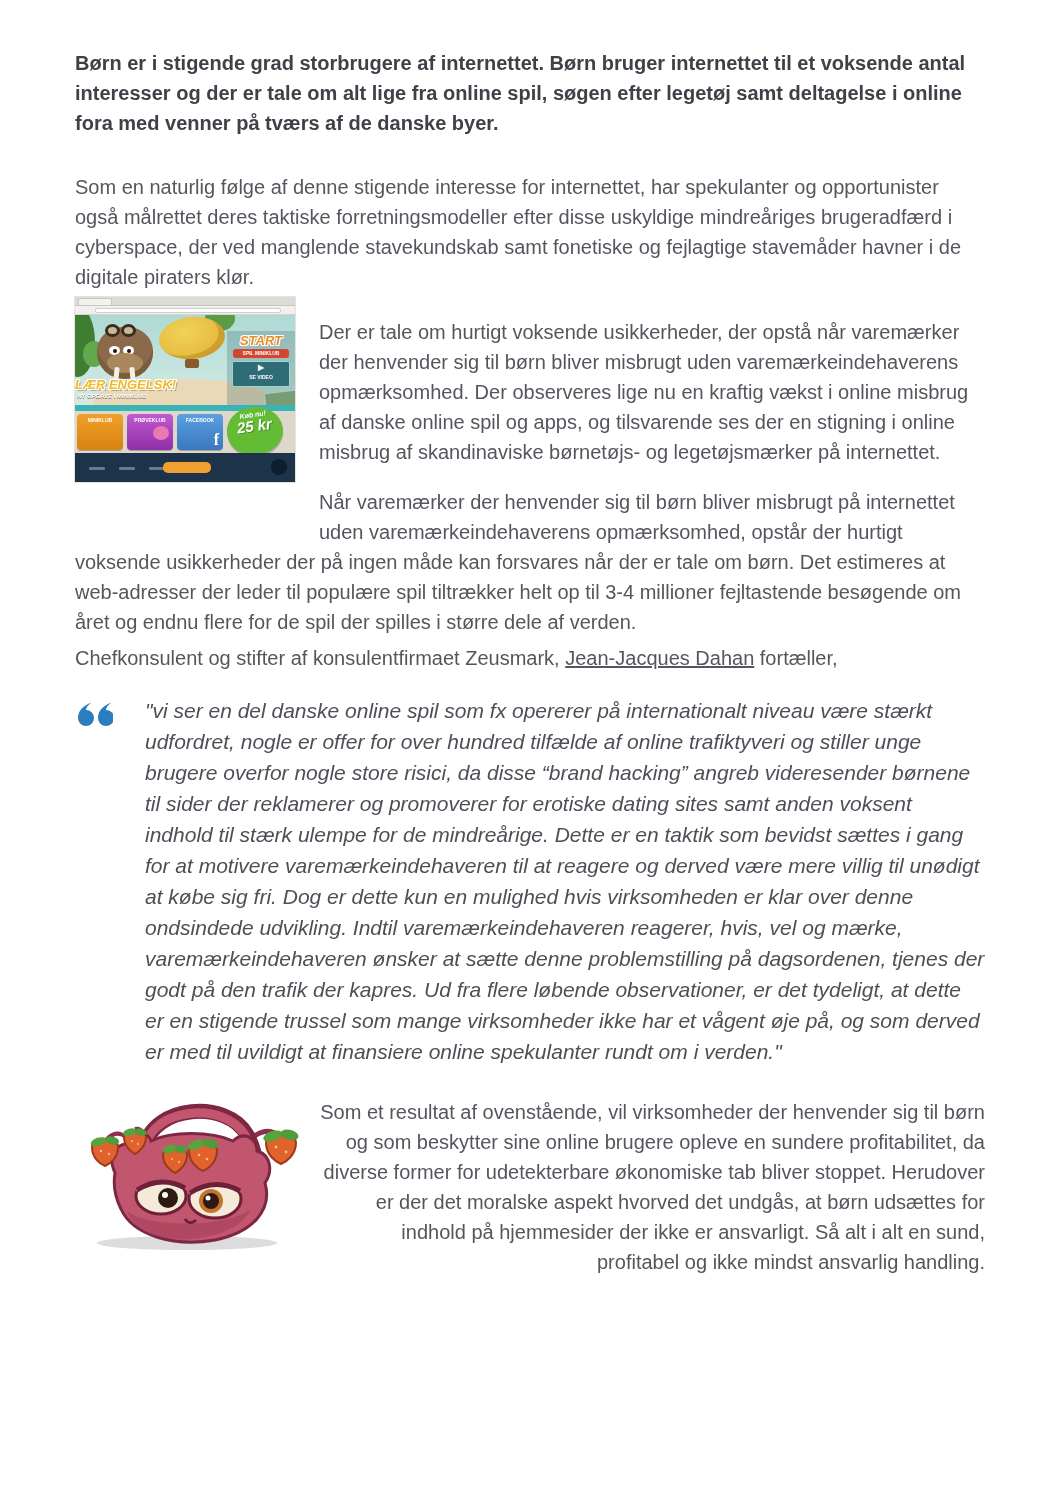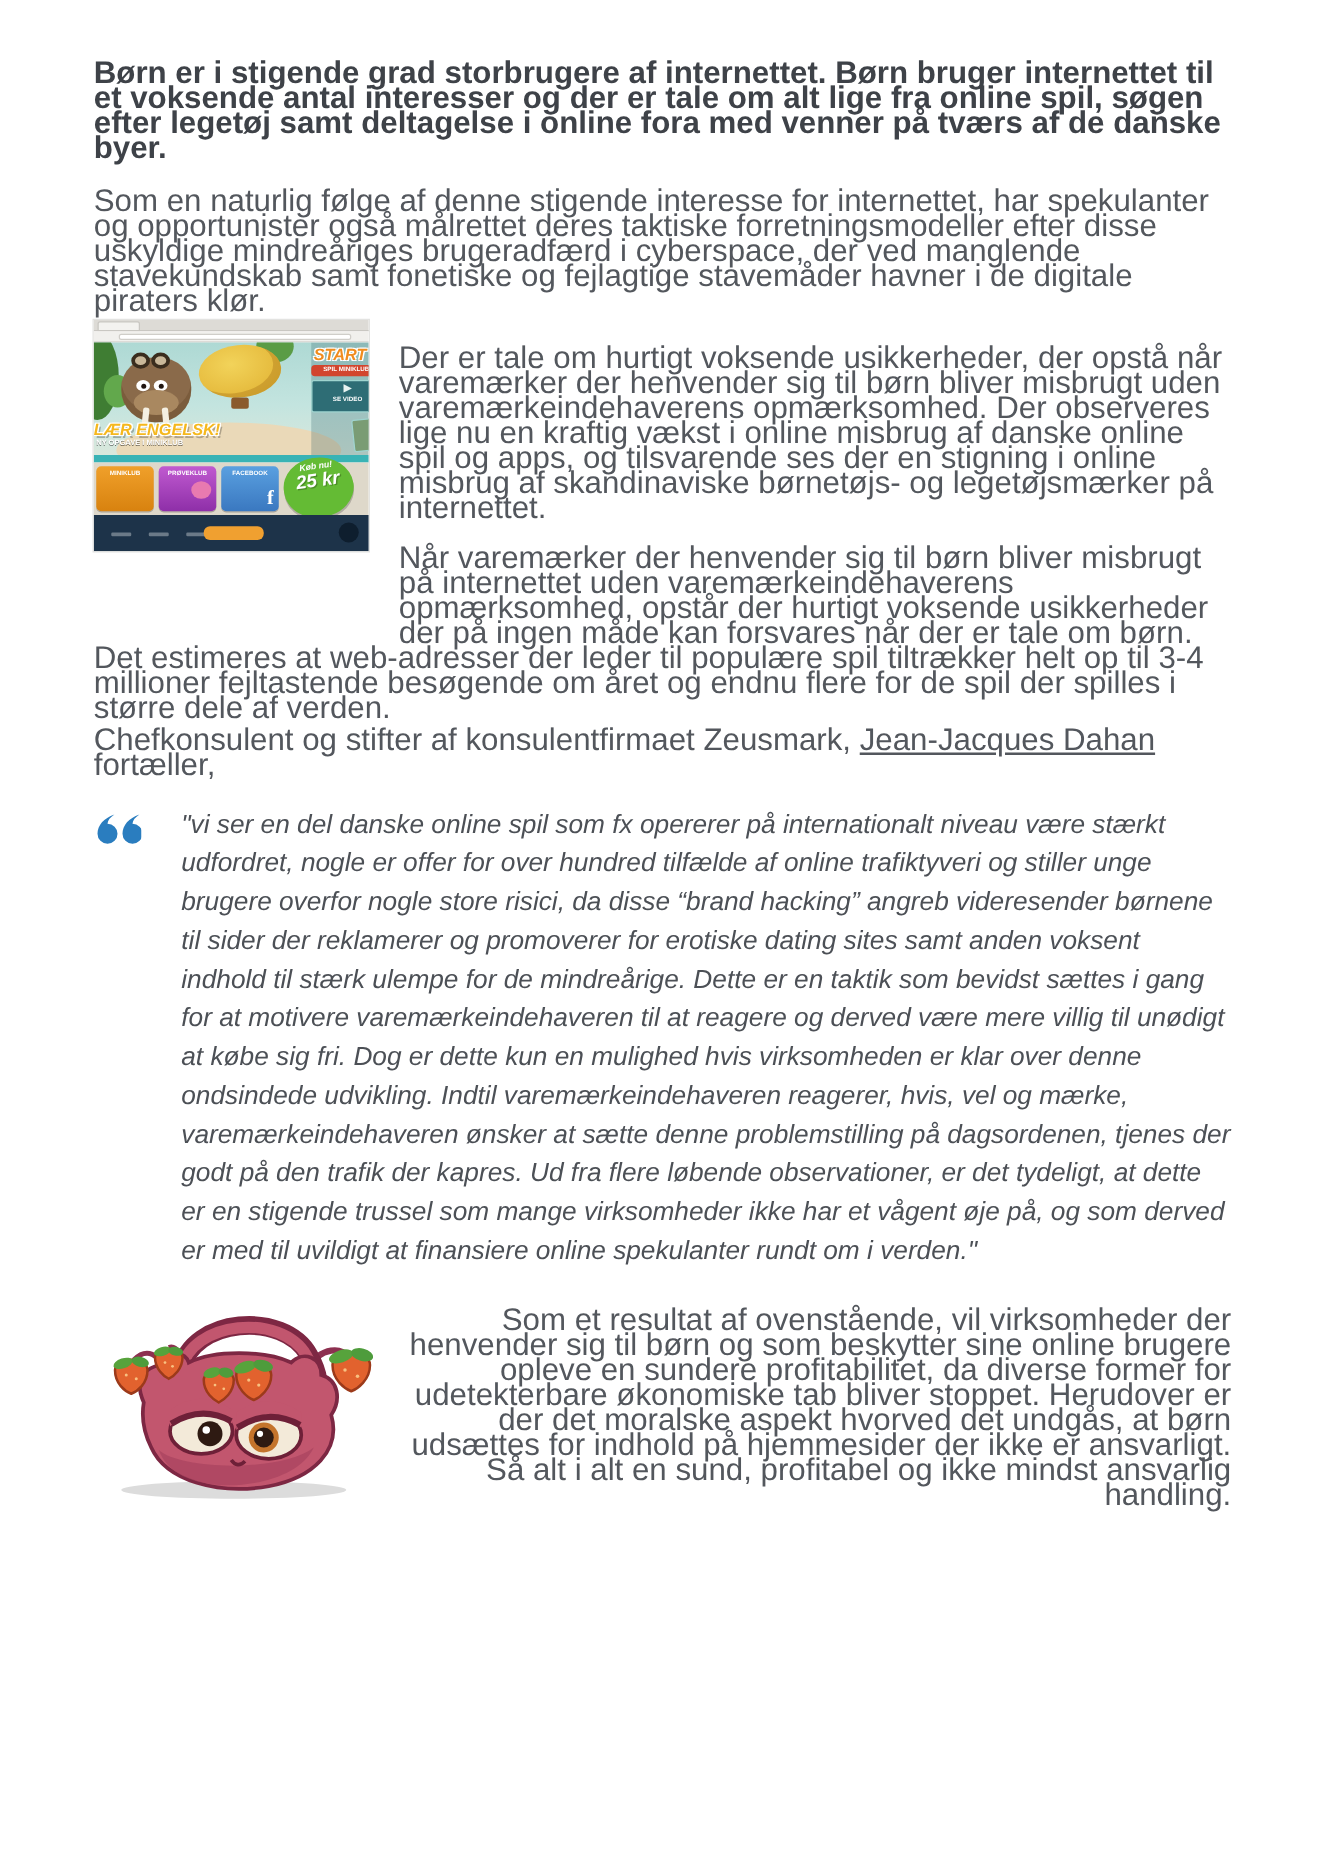--- a/index.html
+++ b/index.html
@@ -8,23 +8,23 @@
     width: 1060px; height: 1500px;
     background: #ffffff;
     overflow: hidden;
     font-family: "Liberation Sans", sans-serif;
   }
   .content {
     width: 910px;
     margin-left: 75px;
     padding-top: 48px;
   }
-  p { margin: 0; font-size: 25px; line-height: 20px; color: #53575d; }
+  p { margin: 0; font-size: 20px; line-height: 30px; color: #53575d; }
   .intro { font-weight: bold; color: #3e4248; }
-  .mt { margin-top: 23px; }
+  .mt { margin-top: 34px; }
   .mt-sm { margin-top: 20px; }
   .mt-xs { margin-top: 6px; }
   a.link { color: #53575d; text-decoration: underline; cursor: pointer; }
 
   
   .media-block { margin-top: 5px; }
   .shot-float {
     float: left;
     width: 220px; height: 185px;
     margin: 0 24px 62px 0;
@@ -60,21 +60,21 @@
   .w-goggles span { display: inline-block; width: 15px; height: 13px; border: 3px solid #3a2d1e; border-radius: 50%; background: #c9b89a; margin-right: 1px; }
   .w-eyes { position: absolute; top: 14px; left: 12px; width: 32px; height: 10px; }
   .w-eyes span { display: inline-block; width: 11px; height: 9px; background: #fff; border-radius: 50%; margin-right: 3px; position: relative; }
   .w-eyes span::after { content: ""; position: absolute; left: 4px; top: 3px; width: 4px; height: 4px; background: #201510; border-radius: 50%; }
   .w-muzzle { position: absolute; left: 10px; top: 26px; width: 36px; height: 20px; background: #a98860; border-radius: 50%; }
   .w-tusk { position: absolute; top: 40px; width: 5px; height: 14px; background: #f4efe2; border-radius: 2px 2px 3px 3px; }
   .t1 { left: 17px; transform: rotate(6deg); }
   .t2 { left: 33px; transform: rotate(-6deg); }
   .sh-title { position: absolute; left: 0px; top: 62px; font-size: 13px; font-weight: bold; font-style: italic; color: #f5b81e; letter-spacing: 0px; text-shadow: 1px 1px 0 #fff, -1px -1px 0 #fff, 1px -1px 0 #fff, -1px 1px 0 #fff, 2px 2px 0 rgba(0,0,0,.25); white-space: nowrap; }
   .sh-subtitle { position: absolute; left: 2px; top: 78px; font-size: 6px; font-weight: bold; color: #ffffff; text-shadow: 0 1px 0 rgba(0,0,0,.5); white-space: nowrap; }
-  .sh-panel { position: absolute; right: 0; top: 0; width: 46px; height: 90px; background: rgba(40,90,100,.25); }
+  .sh-panel { position: absolute; right: 0; top: 16px; width: 68px; height: 90px; background: rgba(40,90,100,.25); }
   .sh-start { font-size: 13px; font-weight: bold; font-style: italic; color: #f08c1e; text-align: center; text-shadow: 1px 1px 0 #fff, -1px -1px 0 #fff, 1px -1px 0 #fff, -1px 1px 0 #fff; margin-top: 2px; }
   .sh-startbtn { margin: 1px auto 0; width: 56px; height: 9px; background: #d2452e; border-radius: 3px; font-size: 5px; font-weight: bold; color: #fff; text-align: center; line-height: 9px; }
   .sh-thumb { position: relative; margin: 3px auto 0; width: 58px; height: 26px; background: #2e6d75; border: 1px solid #9fd4cf; border-radius: 2px; color: #fff; font-size: 5px; font-weight: bold; text-align: center; }
   .sh-thumb .play-icon { display: block; font-size: 8px; line-height: 12px; color: #e8f4f2; }
   .sh-thumb-label { display: block; line-height: 7px; }
   .sh-thumb.t2 { background: #7a9c74; padding-top: 16px; }
   .sh-strip { position: absolute; top: 108px; left: 0; right: 0; height: 6px; background: #39b3b5; }
   .sh-cards { position: absolute; top: 114px; left: 0; right: 0; height: 42px; background: #ded8ca; }
   .sh-card { position: absolute; top: 3px; width: 46px; height: 36px; border-radius: 4px; color: #fff; font-size: 5px; font-weight: bold; text-align: center; padding-top: 3px; box-shadow: 0 1px 0 rgba(0,0,0,.25); }
   .c-orange { left: 2px; background: linear-gradient(180deg, #f0a02a, #d8820f); }

